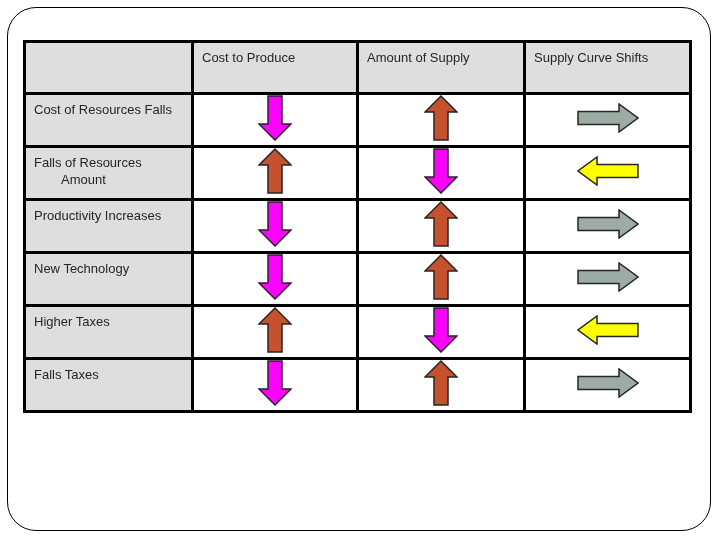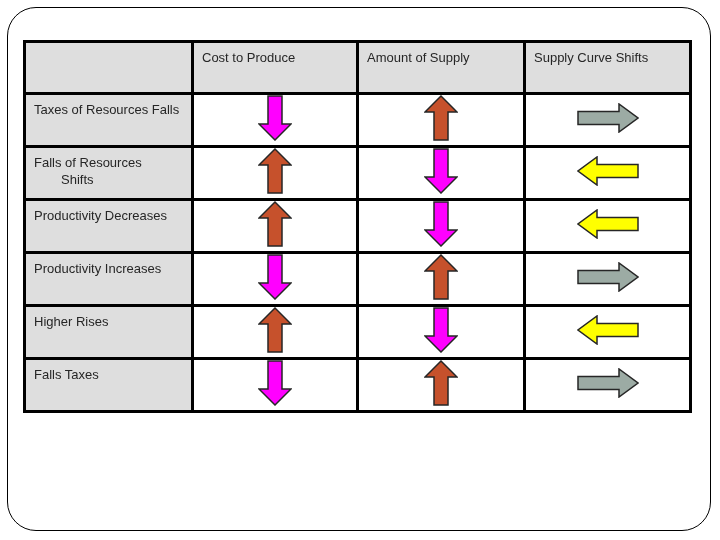--- a/index.html
+++ b/index.html
@@ -35,86 +35,86 @@
     <tbody>
       <tr class="hdr">
         <td class="head-cell"></td>
         <td class="head-cell">Cost to Produce</td>
         <td class="head-cell">Amount of Supply</td>
         <td class="head-cell">Supply Curve Shifts</td>
       </tr>
 
       <tr class="row">
         <td class="label-cell">
-          <div>Taxes of Resources Falls</div>
+          <div>Cost of Resources Falls</div>
           <div class="line2"></div>
         </td>
         <td class="arrow-cell"><span class="arrow"><svg width="34" height="46" viewBox="0 0 34 46">
                 <polygon points="10,1 24,1 24,29 33,29 17,45 1,29 10,29" fill="#FF00FF" stroke="#262626" stroke-width="1.5" stroke-linejoin="miter"></polygon>
               </svg></span></td>
         <td class="arrow-cell"><span class="arrow"><svg width="34" height="46" viewBox="0 0 34 46">
                 <polygon points="17,1 33,17 24,17 24,45 10,45 10,17 1,17" fill="#C6512C" stroke="#262626" stroke-width="1.5" stroke-linejoin="miter"></polygon>
               </svg></span></td>
         <td class="arrow-cell"><span class="arrow"><svg width="62" height="30" viewBox="0 0 62 30">
                 <polygon points="1,8.5 42,8.5 42,1 61,15 42,29 42,21.5 1,21.5" fill="#9CABA4" stroke="#262626" stroke-width="1.5" stroke-linejoin="miter"></polygon>
               </svg></span></td>
       </tr>
 
       <tr class="row">
         <td class="label-cell">
           <div>Falls of Resources</div>
-          <div class="line2">Shifts</div>
+          <div class="line2">Amount</div>
         </td>
         <td class="arrow-cell"><span class="arrow"><svg width="34" height="46" viewBox="0 0 34 46">
                 <polygon points="17,1 33,17 24,17 24,45 10,45 10,17 1,17" fill="#C6512C" stroke="#262626" stroke-width="1.5" stroke-linejoin="miter"></polygon>
               </svg></span></td>
         <td class="arrow-cell"><span class="arrow"><svg width="34" height="46" viewBox="0 0 34 46">
                 <polygon points="10,1 24,1 24,29 33,29 17,45 1,29 10,29" fill="#FF00FF" stroke="#262626" stroke-width="1.5" stroke-linejoin="miter"></polygon>
               </svg></span></td>
         <td class="arrow-cell"><span class="arrow"><svg width="62" height="30" viewBox="0 0 62 30">
                 <polygon points="61,8.5 20,8.5 20,1 1,15 20,29 20,21.5 61,21.5" fill="#FFFF00" stroke="#262626" stroke-width="1.5" stroke-linejoin="miter"></polygon>
               </svg></span></td>
       </tr>
 
-      <tr class="row">
-        <td class="label-cell">
-          <div>Productivity Decreases</div>
-          <div class="line2"></div>
-        </td>
-        <td class="arrow-cell"><span class="arrow"><svg width="34" height="46" viewBox="0 0 34 46">
-                <polygon points="17,1 33,17 24,17 24,45 10,45 10,17 1,17" fill="#C6512C" stroke="#262626" stroke-width="1.5" stroke-linejoin="miter"></polygon>
-              </svg></span></td>
-        <td class="arrow-cell"><span class="arrow"><svg width="34" height="46" viewBox="0 0 34 46">
-                <polygon points="10,1 24,1 24,29 33,29 17,45 1,29 10,29" fill="#FF00FF" stroke="#262626" stroke-width="1.5" stroke-linejoin="miter"></polygon>
-              </svg></span></td>
-        <td class="arrow-cell"><span class="arrow"><svg width="62" height="30" viewBox="0 0 62 30">
-                <polygon points="61,8.5 20,8.5 20,1 1,15 20,29 20,21.5 61,21.5" fill="#FFFF00" stroke="#262626" stroke-width="1.5" stroke-linejoin="miter"></polygon>
-              </svg></span></td>
-      </tr>
 
       <tr class="row">
         <td class="label-cell">
           <div>Productivity Increases</div>
           <div class="line2"></div>
         </td>
         <td class="arrow-cell"><span class="arrow"><svg width="34" height="46" viewBox="0 0 34 46">
                 <polygon points="10,1 24,1 24,29 33,29 17,45 1,29 10,29" fill="#FF00FF" stroke="#262626" stroke-width="1.5" stroke-linejoin="miter"></polygon>
               </svg></span></td>
         <td class="arrow-cell"><span class="arrow"><svg width="34" height="46" viewBox="0 0 34 46">
                 <polygon points="17,1 33,17 24,17 24,45 10,45 10,17 1,17" fill="#C6512C" stroke="#262626" stroke-width="1.5" stroke-linejoin="miter"></polygon>
               </svg></span></td>
         <td class="arrow-cell"><span class="arrow"><svg width="62" height="30" viewBox="0 0 62 30">
                 <polygon points="1,8.5 42,8.5 42,1 61,15 42,29 42,21.5 1,21.5" fill="#9CABA4" stroke="#262626" stroke-width="1.5" stroke-linejoin="miter"></polygon>
               </svg></span></td>
       </tr>
 
+      <tr class="row">
+        <td class="label-cell">
+          <div>New Technology</div>
+          <div class="line2"></div>
+        </td>
+        <td class="arrow-cell"><span class="arrow"><svg width="34" height="46" viewBox="0 0 34 46">
+                <polygon points="10,1 24,1 24,29 33,29 17,45 1,29 10,29" fill="#FF00FF" stroke="#262626" stroke-width="1.5" stroke-linejoin="miter"></polygon>
+              </svg></span></td>
+        <td class="arrow-cell"><span class="arrow"><svg width="34" height="46" viewBox="0 0 34 46">
+                <polygon points="17,1 33,17 24,17 24,45 10,45 10,17 1,17" fill="#C6512C" stroke="#262626" stroke-width="1.5" stroke-linejoin="miter"></polygon>
+              </svg></span></td>
+        <td class="arrow-cell"><span class="arrow"><svg width="62" height="30" viewBox="0 0 62 30">
+                <polygon points="1,8.5 42,8.5 42,1 61,15 42,29 42,21.5 1,21.5" fill="#9CABA4" stroke="#262626" stroke-width="1.5" stroke-linejoin="miter"></polygon>
+              </svg></span></td>
+      </tr>
 
       <tr class="row">
         <td class="label-cell">
-          <div>Higher Rises</div>
+          <div>Higher Taxes</div>
           <div class="line2"></div>
         </td>
         <td class="arrow-cell"><span class="arrow"><svg width="34" height="46" viewBox="0 0 34 46">
                 <polygon points="17,1 33,17 24,17 24,45 10,45 10,17 1,17" fill="#C6512C" stroke="#262626" stroke-width="1.5" stroke-linejoin="miter"></polygon>
               </svg></span></td>
         <td class="arrow-cell"><span class="arrow"><svg width="34" height="46" viewBox="0 0 34 46">
                 <polygon points="10,1 24,1 24,29 33,29 17,45 1,29 10,29" fill="#FF00FF" stroke="#262626" stroke-width="1.5" stroke-linejoin="miter"></polygon>
               </svg></span></td>
         <td class="arrow-cell"><span class="arrow"><svg width="62" height="30" viewBox="0 0 62 30">
                 <polygon points="61,8.5 20,8.5 20,1 1,15 20,29 20,21.5 61,21.5" fill="#FFFF00" stroke="#262626" stroke-width="1.5" stroke-linejoin="miter"></polygon>

